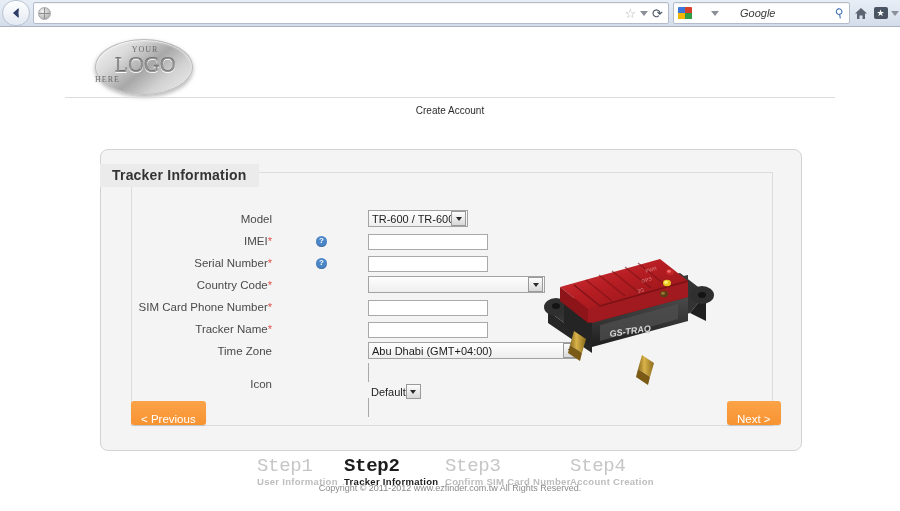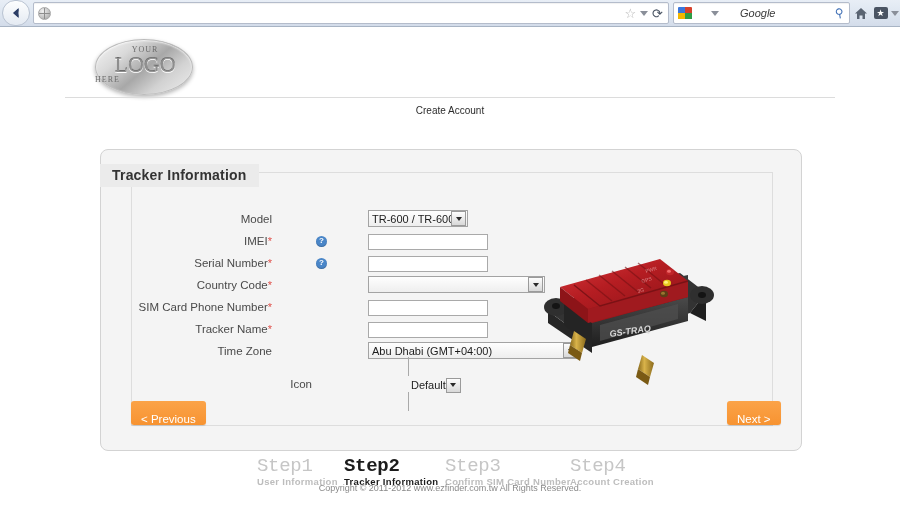--- a/index.html
+++ b/index.html
@@ -145,21 +145,21 @@
   .legend {
     position:absolute; left:100px; top:137px;
     background:#ebebeb; padding: 3px 12px 4px 12px;
     font-size: 14px; font-weight: bold; color:#333333;
     letter-spacing: 0.2px;
   }
 
   .form-rows { position:absolute; left:100px; top:183px; width:702px; }
   .row { display:flex; align-items:flex-start; margin-bottom:4px; height:18px;gap:38px; }
   .row-desc { height: 46px; align-items: flex-start; }
-  .row-icon { height: 40px; align-items: center; padding-left: 40px; }
+  .row-icon { height: 40px; align-items: flex-start; }
   .lbl {
     width: 175px; text-align:right; font-size: 11.5px; color:#4a4a4a;
     padding-right: 3px; line-height: 18px; white-space: nowrap;
     box-sizing: border-box;
   }
   .req { color:#e0504a; font-size: 11px; }
   .help-icon {
     width: 11px; height: 11px; border-radius:50%;
     background: #4a86c8; color:#fff; font-size: 8px; font-weight:bold;
     display:inline-flex; align-items:center; justify-content:center;

